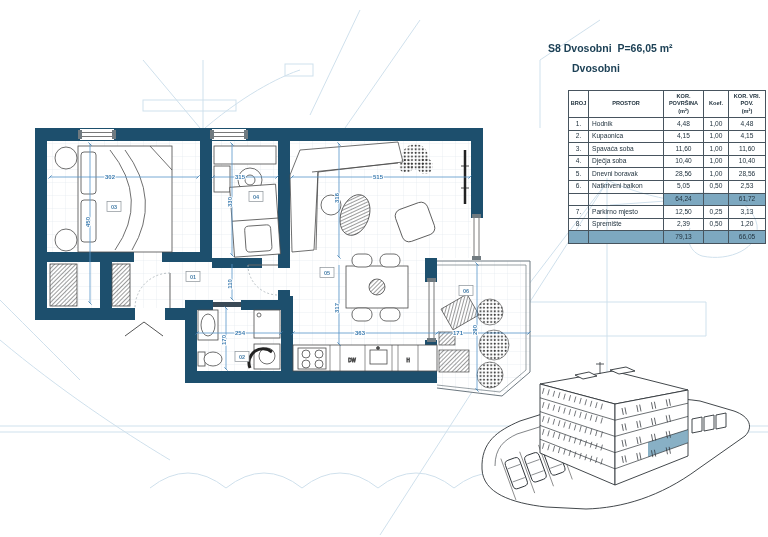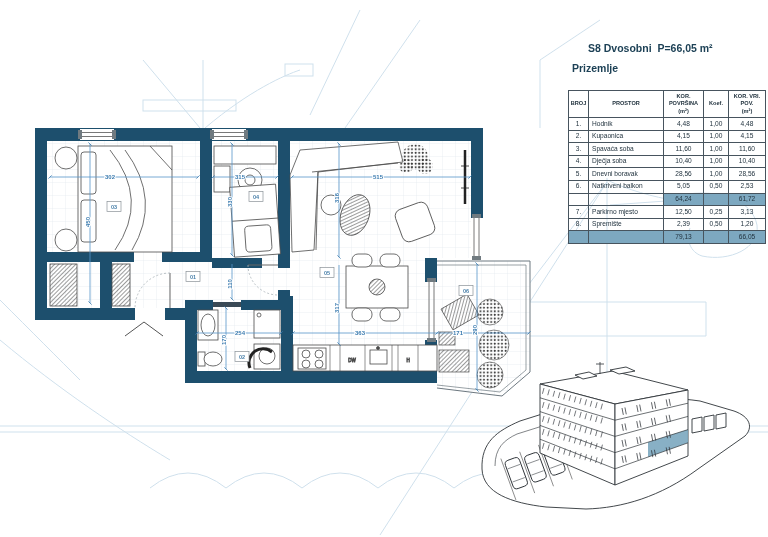--- a/index.html
+++ b/index.html
@@ -1,19 +1,19 @@
 <!DOCTYPE html>
 <html><head>
 <meta charset="utf-8">
 <style>
   html,body{margin:0;padding:0;background:#fff;}
   .canvas{position:relative;width:768px;height:537px;background:#ffffff;overflow:hidden;
           font-family:"Liberation Sans",sans-serif;}
   .plan-svg{position:absolute;left:0;top:0;}
-  .title{position:absolute;left:588px;top:42px;font-size:10.5px;font-weight:bold;
+  .title{position:absolute;left:548px;top:42px;font-size:10.5px;font-weight:bold;
          color:#1d4156;white-space:pre;}
   .subtitle{position:absolute;left:572px;top:62px;font-size:10.5px;font-weight:bold;color:#1d4156;}
   .tbl{position:absolute;left:568px;top:90px;border-collapse:collapse;table-layout:fixed;
        width:197px;color:#22333f;}
   .tbl th,.tbl td{border:1px solid #47545e;overflow:hidden;}
   .tbl th{font-size:5.6px;font-weight:bold;white-space:pre-line;text-align:center;
           vertical-align:middle;padding:1px 0;line-height:1.3;height:24px;color:#22333f;}
   .tbl td{font-size:6.6px;height:11.6px;padding:0 2px;line-height:1;vertical-align:middle;}
   .c{text-align:center;}
   .l{text-align:left;padding-left:3px !important;}
@@ -319,21 +319,21 @@
       <path d="M575,375 l14,-3 l8,4 l-14,3 Z M610,370 l16,-3 l9,4 l-16,3 Z"></path>
       <path d="M600,362 V374 M596,364 H604" fill="none" stroke-width="0.8"></path>
     </g>
     <g>
       <path d="M692,419 l10,-2 l0,14 l-10,2 Z M704,417 l10,-2 l0,14 l-10,2 Z M716,415 l10,-2 l0,14 l-10,2 Z"></path>
     </g>
   </g>
 </svg>
 
 <div class="title">S8 Dvosobni  P=66,05 m²</div>
-<div class="subtitle">Prizemlje</div>
+<div class="subtitle">Dvosobni</div>
 
 <table class="tbl">
   <colgroup>
     <col style="width:20px">
         <col style="width:75px">
         <col style="width:40px">
     <col style="width:25px">
         <col style="width:37px">
   </colgroup>
   <thead>

